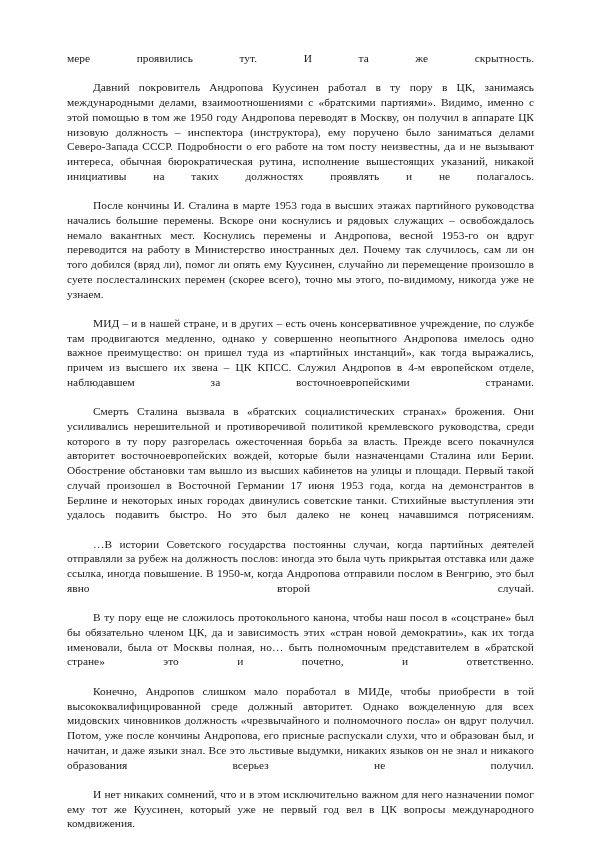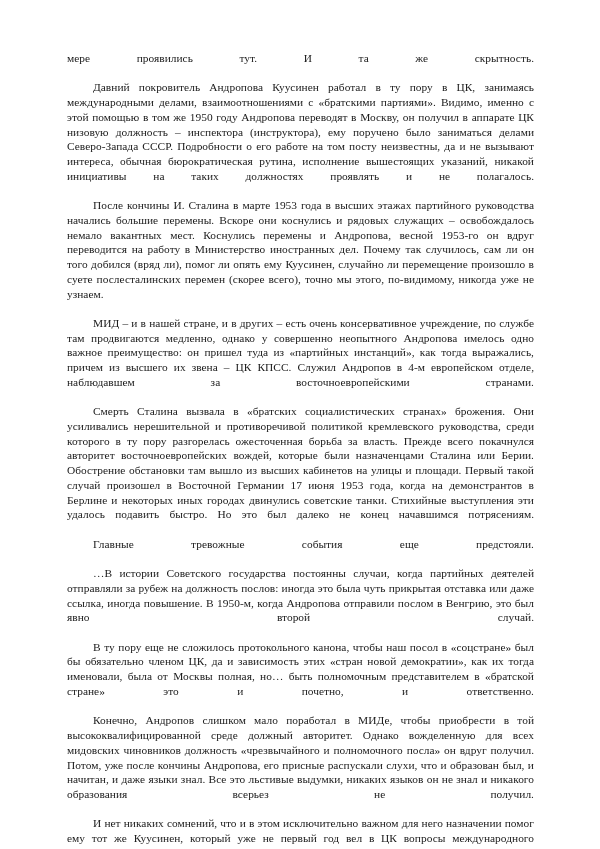--- a/index.html
+++ b/index.html
@@ -54,20 +54,19 @@
 </head>
 <body>
 
 <div class="page">
   <div class="text-column">
     <p class="para no-indent">мере проявились тут. И та же скрытность.</p>
     <p class="para">Давний покровитель Андропова Куусинен работал в ту пору в ЦК, занимаясь международными делами, взаимоотношениями с «братскими партиями». Видимо, именно с этой помощью в том же 1950 году Андропова переводят в Москву, он получил в аппарате ЦК низовую должность – инспектора (инструктора), ему поручено было заниматься делами Северо-Запада СССР. Подробности о его работе на том посту неизвестны, да и не вызывают интереса, обычная бюрократическая рутина, исполнение вышестоящих указаний, никакой инициативы на таких должностях проявлять и не полагалось.</p>
     <p class="para">После кончины И. Сталина в марте 1953 года в высших этажах партийного руководства начались большие перемены. Вскоре они коснулись и рядовых служащих – освобождалось немало вакантных мест. Коснулись перемены и Андропова, весной 1953-го он вдруг переводится на работу в Министерство иностранных дел. Почему так случилось, сам ли он того добился (вряд ли), помог ли опять ему Куусинен, случайно ли перемещение произошло в суете послесталинских перемен (скорее всего), точно мы этого, по-видимому, никогда уже не узнаем.</p>
     <p class="para">МИД – и в нашей стране, и в других – есть очень консервативное учреждение, по службе там продвигаются медленно, однако у совершенно неопытного Андропова имелось одно важное преимущество: он пришел туда из «партийных инстанций», как тогда выражались, причем из высшего их звена – ЦК КПСС. Служил Андропов в 4-м европейском отделе, наблюдавшем за восточноевропейскими странами.</p>
     <p class="para">Смерть Сталина вызвала в «братских социалистических странах» брожения. Они усиливались нерешительной и противоречивой политикой кремлевского руководства, среди которого в ту пору разгорелась ожесточенная борьба за власть. Прежде всего покачнулся авторитет восточноевропейских вождей, которые были назначенцами Сталина или Берии. Обострение обстановки там вышло из высших кабинетов на улицы и площади. Первый такой случай произошел в Восточной Германии 17 июня 1953 года, когда на демонстрантов в Берлине и некоторых иных городах двинулись советские танки. Стихийные выступления эти удалось подавить быстро. Но это был далеко не конец начавшимся потрясениям.</p>
-    <p class="para">Главные тревожные события еще предстояли.</p>
     <p class="para">…В истории Советского государства постоянны случаи, когда партийных деятелей отправляли за рубеж на должность послов: иногда это была чуть прикрытая отставка или даже ссылка, иногда повышение. В 1950-м, когда Андропова отправили послом в Венгрию, это был явно второй случай.</p>
     <p class="para">В ту пору еще не сложилось протокольного канона, чтобы наш посол в «соцстране» был бы обязательно членом ЦК, да и зависимость этих «стран новой демократии», как их тогда именовали, была от Москвы полная, но… быть полномочным представителем в «братской стране» это и почетно, и ответственно.</p>
     <p class="para">Конечно, Андропов слишком мало поработал в МИДе, чтобы приобрести в той высококвалифицированной среде должный авторитет. Однако вожделенную для всех мидовских чиновников должность «чрезвычайного и полномочного посла» он вдруг получил. Потом, уже после кончины Андропова, его присные распускали слухи, что и образован был, и начитан, и даже языки знал. Все это льстивые выдумки, никаких языков он не знал и никакого образования всерьез не получил.</p>
     <p class="para">И нет никаких сомнений, что и в этом исключительно важном для него назначении помог ему тот же Куусинен, который уже не первый год вел в ЦК вопросы международного комдвижения.</p>
 
   </div>
 </div>
 
 </body></html>

